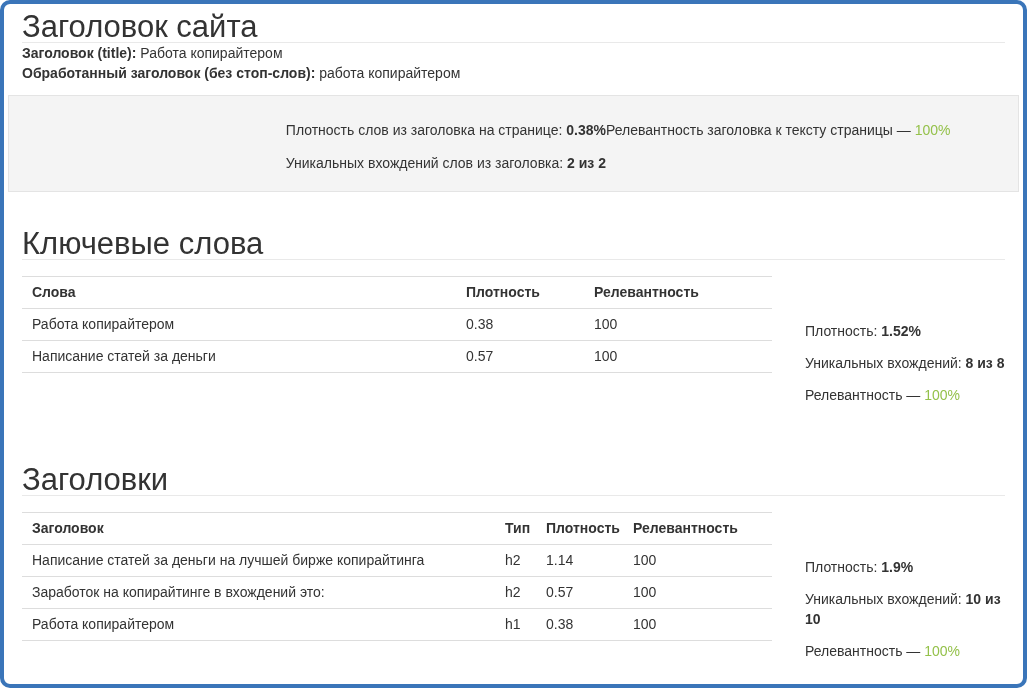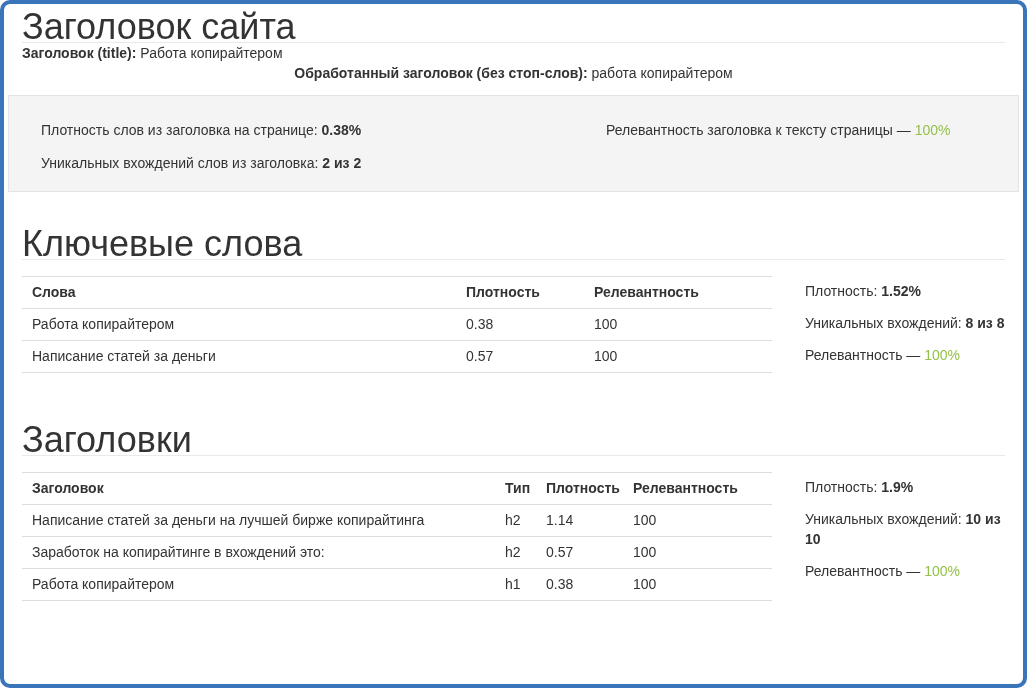--- a/index.html
+++ b/index.html
@@ -20,21 +20,21 @@
   }
   .page {
     width: 1027px; height: 688px;
     border: 4px solid var(--border-blue);
     border-radius: 10px;
     background: #ffffff;
     overflow: hidden;
   }
   .content { padding: 0 18px; }
   .section-title {
-    font-size: 36px;
+    font-size: 31px;
     font-weight: normal;
     color: #333;
     margin: 0;
     line-height: 31px;
   }
   .t-main { margin-top: 7px; }
   .t-keywords { margin-top: 36px; }
   .t-headings { margin-top: 47px; }
   hr.rule {
     border: none;
@@ -43,30 +43,30 @@
   }
   .rule-1 { margin-top: 11px; }
   .rule-2 { margin-top: 14px; }
   .rule-3 { margin-top: 18px; }
   p.meta {
     margin: 0;
     font-size: 14px;
     line-height: 20px;
   }
   .meta-1 { margin-top: 18px; }
-  .meta-2 { margin-top: 8px; text-align: center; }
+  .meta-2 { margin-top: 8px; }
   .summary-box {
     margin: 12px -14px 0 -14px;
     background: var(--box-bg);
     border: 1px solid var(--box-border);
     display: flex;
     padding: 24px 24px 18px 32px;
   }
   .summary-box p { margin: 0; font-size: 14px; line-height: 20px; }
-  .box-left { width: 565px; flex: 0 0 565px; }
+  .box-left { width: 565px; flex: 0 0 565px; text-align: right; }
   .box-left p + p { margin-top: 13px; }
   .box-right { flex: 1; }
   .green { color: var(--green); font-weight: normal; }
   .section-row { display: flex; margin-top: 16px; align-items: flex-start; }
   table.data-table {
     border-collapse: collapse;
     width: 750px;
     font-size: 14px;
     table-layout: fixed;
   }
@@ -80,20 +80,21 @@
     white-space: nowrap;
   }
   table.data-table thead th {
     border-top: 1px solid var(--table-border);
     font-weight: bold;
   }
   .stats {
     margin-left: 33px;
     padding-top: 5px;
     font-size: 14px;
+    margin-top: 40px;
   }
   .stats p { margin: 0 0 12px 0; line-height: 20px; }
   b { font-weight: bold; }
 </style>
 </head>
 <body>
 
 <div class="page">
   <div class="content">
 

